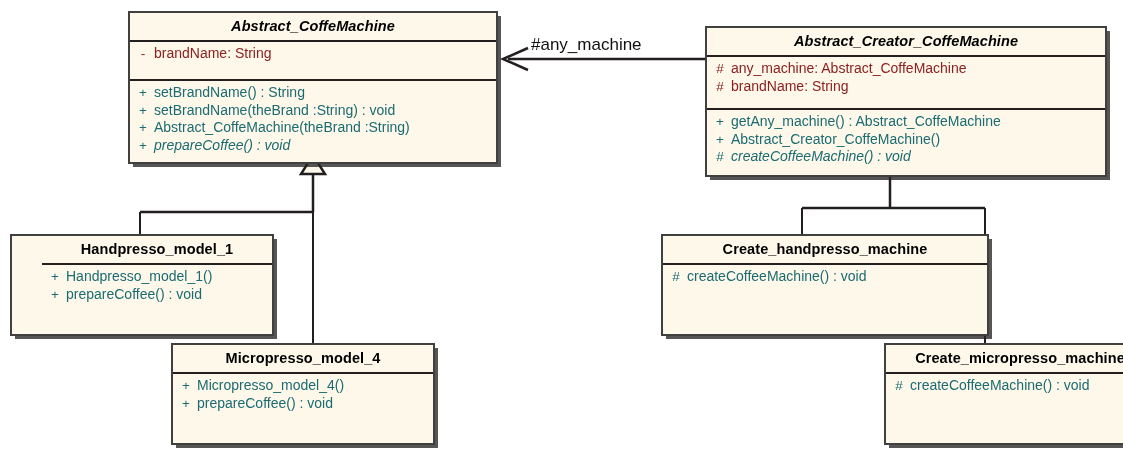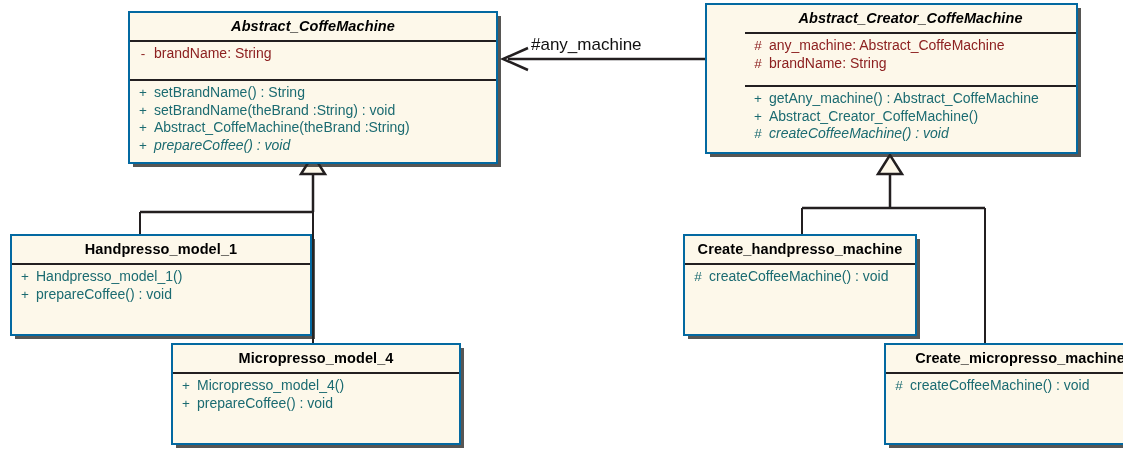--- a/index.html
+++ b/index.html
@@ -13,21 +13,21 @@
     height: 450px;
     background: #ffffff;
     font-family: "Liberation Sans", sans-serif;
     overflow: hidden;
   }
   
   .uml-class {
     position: absolute;
     box-sizing: border-box;
     background: #fdf8ea;
-    border: 2px solid #0369a1;
+    border: 2px solid #404040;
     box-shadow: 4px 4px 0 -1px rgba(40,38,36,0.78);
     z-index: 5;
   }
   .cls-title {
     text-align: center;
     font-weight: bold;
     font-size: 14.5px;
     color: #000000;
     padding: 5px 4px 6px 4px;
     letter-spacing: .1px;
@@ -130,21 +130,21 @@
         <span class="vis">+</span>
         <span class="mtext">Abstract_CoffeMachine(theBrand :String)</span>
       </div>
       <div class="member meth">
         <span class="vis">+</span>
         <span class="mtext italic">prepareCoffee() : void</span>
       </div>
     </div>
   </div>
 
-  <div class="uml-class" style="left:705px; top:3px; width:373px;padding-left:38px;">
+  <div class="uml-class" style="left:705px; top:26px; width:402px;">
     <div class="cls-title abstract">Abstract_Creator_CoffeMachine</div>
     <div class="divider"></div>
     <div class="cls-section" style="height:44px;">
       <div class="member attr">
         <span class="vis">#</span>
         <span class="mtext">any_machine:  Abstract_CoffeMachine</span>
       </div>
       <div class="member attr">
         <span class="vis">#</span>
         <span class="mtext">brandName:  String</span>
@@ -160,51 +160,51 @@
         <span class="vis">+</span>
         <span class="mtext">Abstract_Creator_CoffeMachine()</span>
       </div>
       <div class="member meth">
         <span class="vis">#</span>
         <span class="mtext italic">createCoffeeMachine() : void</span>
       </div>
     </div>
   </div>
 
-  <div class="uml-class" style="left:10px; top:234px; width:302px;">
+  <div class="uml-class" style="left:10px; top:234px; width:264px;padding-left:30px;">
     <div class="cls-title">Handpresso_model_1</div>
     <div class="divider"></div>
     <div class="cls-section" style="height:62px;">
       <div class="member meth">
         <span class="vis">+</span>
         <span class="mtext">Handpresso_model_1()</span>
       </div>
       <div class="member meth">
         <span class="vis">+</span>
         <span class="mtext">prepareCoffee() : void</span>
       </div>
     </div>
   </div>
 
-  <div class="uml-class" style="left:171px; top:343px; width:290px;">
+  <div class="uml-class" style="left:171px; top:343px; width:264px;">
     <div class="cls-title">Micropresso_model_4</div>
     <div class="divider"></div>
     <div class="cls-section" style="height:62px;">
       <div class="member meth">
         <span class="vis">+</span>
         <span class="mtext">Micropresso_model_4()</span>
       </div>
       <div class="member meth">
         <span class="vis">+</span>
         <span class="mtext">prepareCoffee() : void</span>
       </div>
     </div>
   </div>
 
-  <div class="uml-class" style="left:683px; top:234px; width:234px;">
+  <div class="uml-class" style="left:661px; top:234px; width:328px;">
     <div class="cls-title">Create_handpresso_machine</div>
     <div class="divider"></div>
     <div class="cls-section" style="height:62px;">
       <div class="member meth">
         <span class="vis">#</span>
         <span class="mtext">createCoffeeMachine() : void</span>
       </div>
     </div>
   </div>
 

